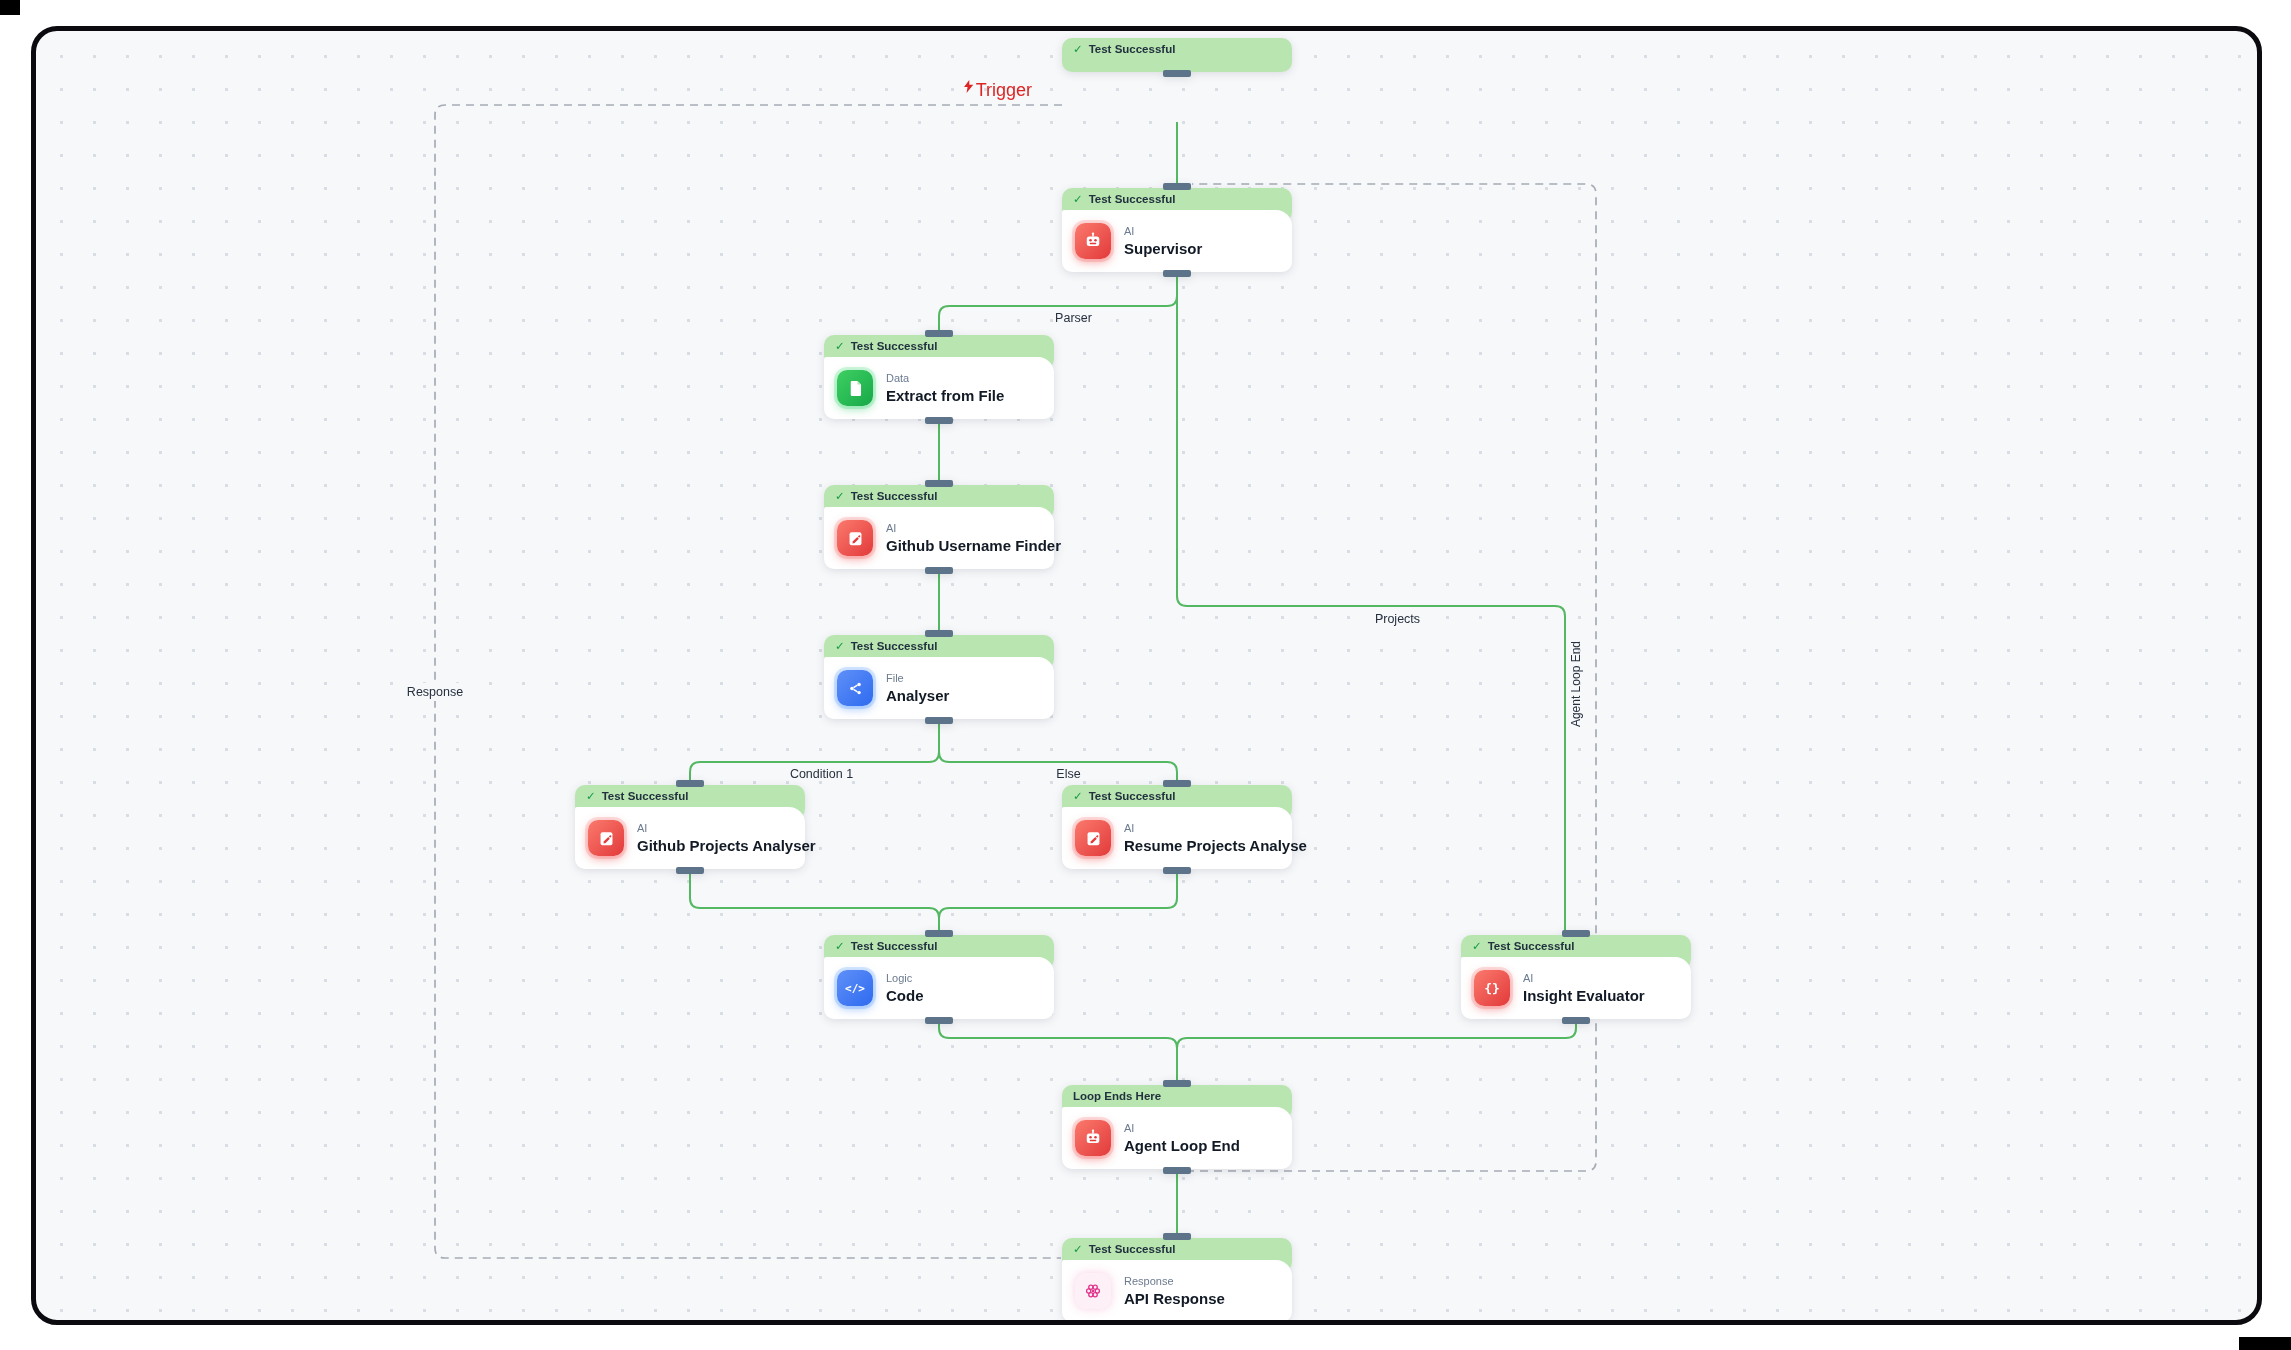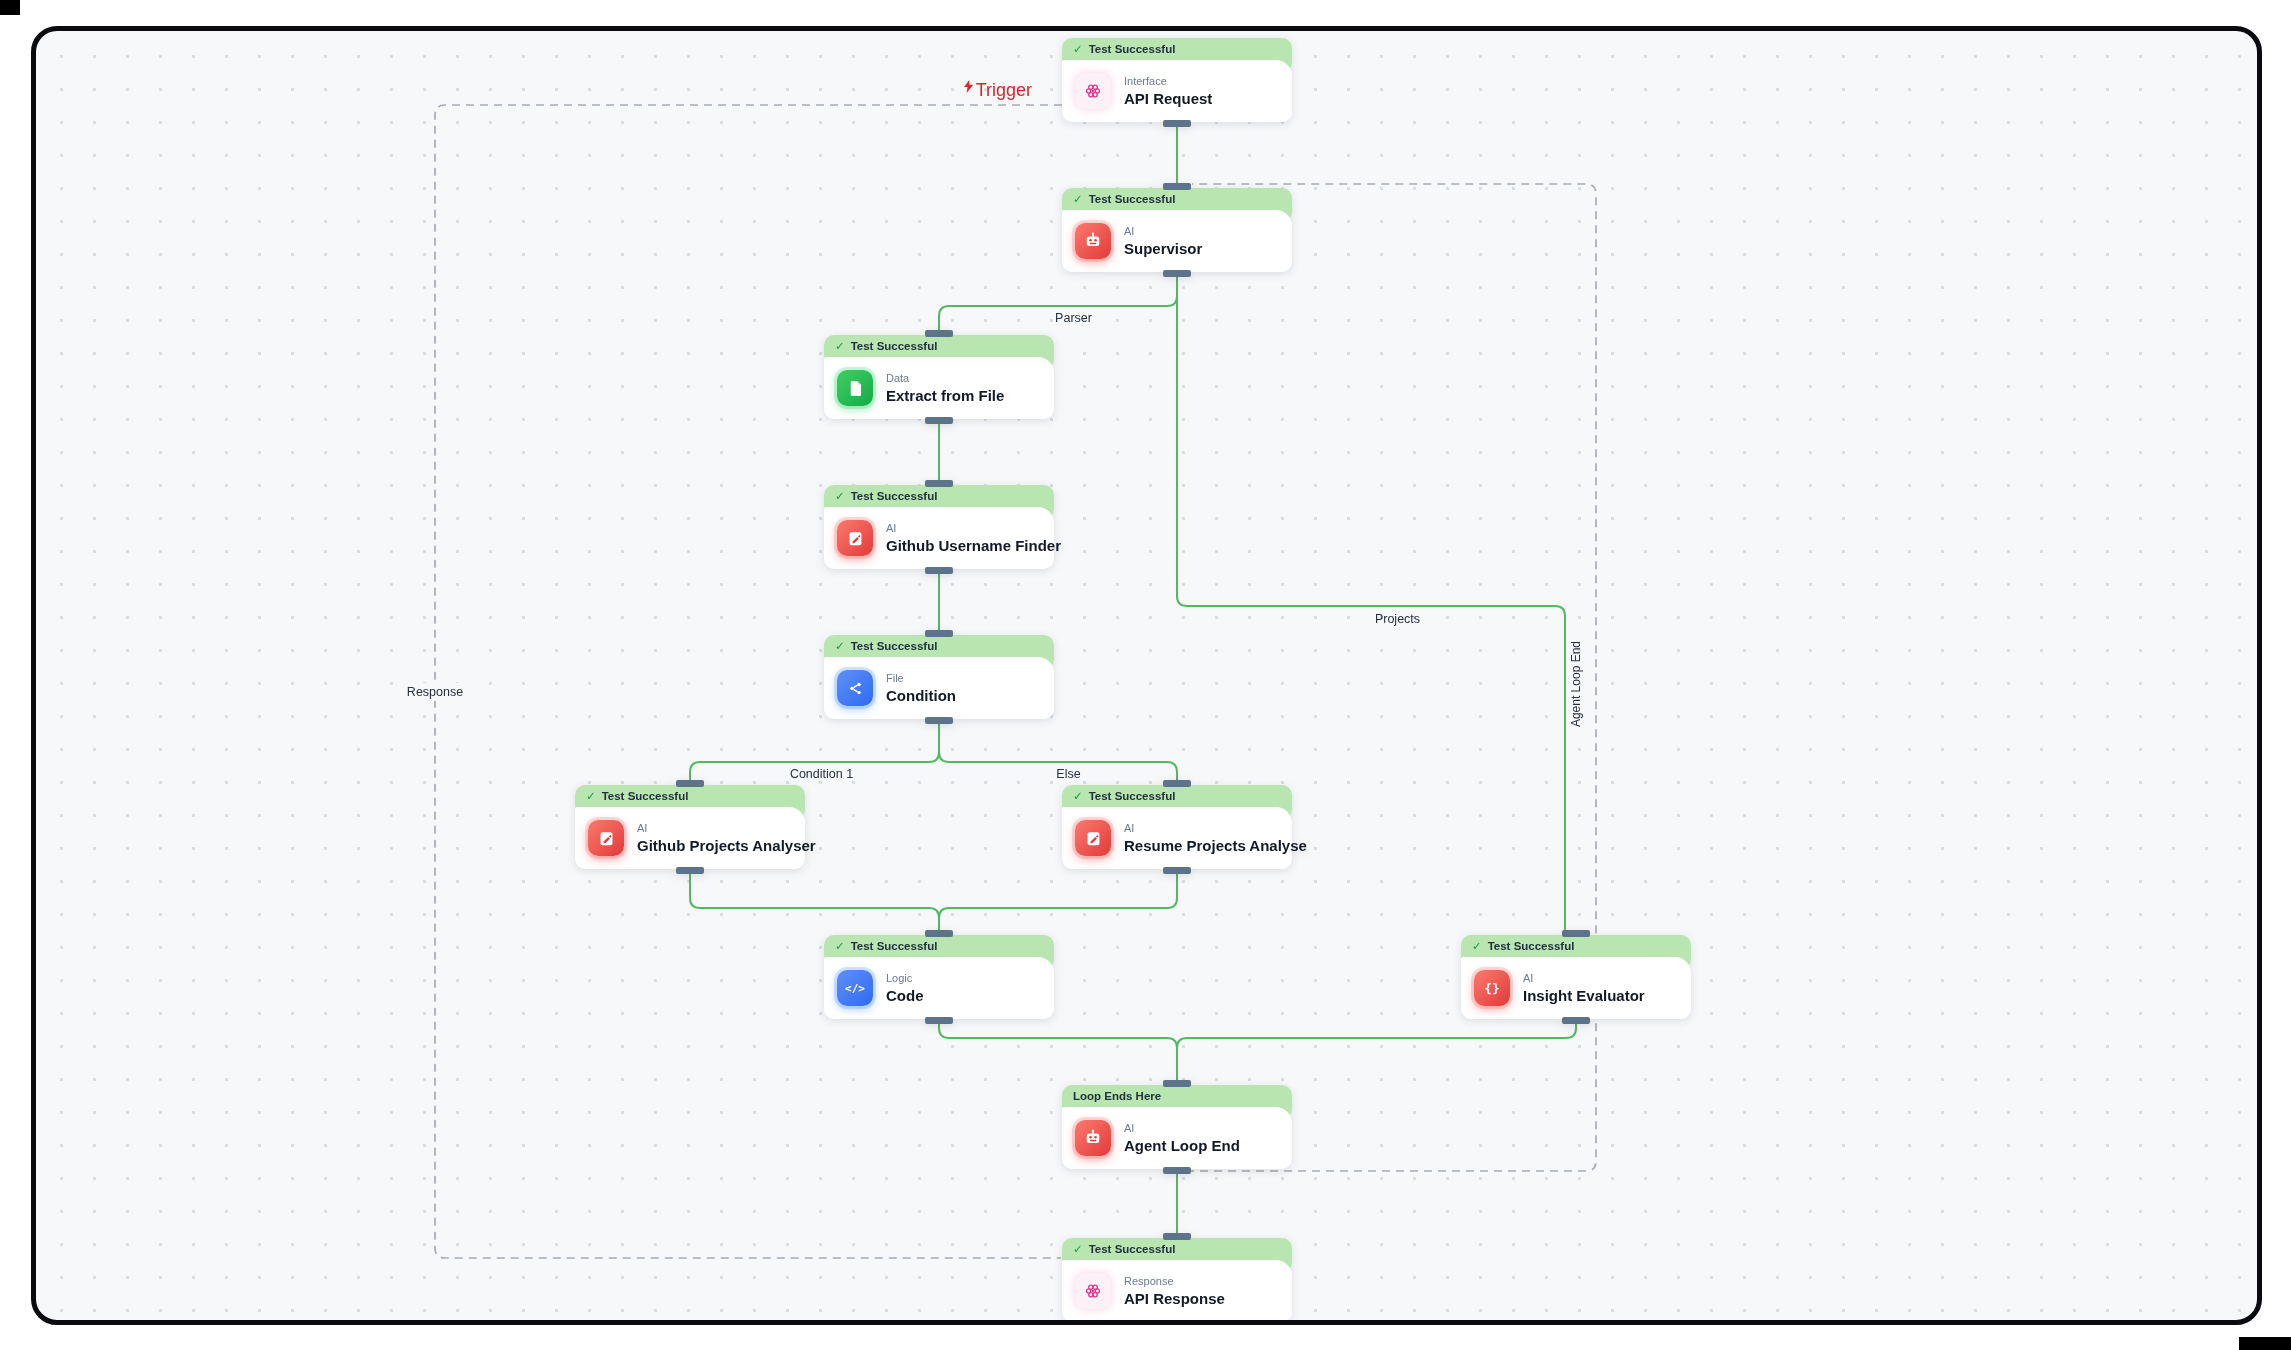--- a/index.html
+++ b/index.html
@@ -105,254 +105,237 @@
       <div class="edge-label" style="left:806px;top:767px;">Condition 1</div>
       <div class="edge-label" style="left:1053px;top:767px;">Else</div>
       <div class="edge-label edge-label-masked" style="left:435px;top:692px;">Response</div>
       <div class="v-label">Agent Loop End</div>
 
       <div class="node n-api-request">
         <div class="banner">
             <span class="check">✓</span>
             <span>Test Successful</span>
           </div>
+        <div class="handle handle-bottom"></div>
+      </div>
+
+      <div class="node n-supervisor">
+        <div class="handle handle-top"></div>
+        <div class="banner">
+            <span class="check">✓</span>
+            <span>Test Successful</span>
+          </div>
+        <div class="card">
+          <div class="icon icon-red">
+            <svg width="20" height="20" viewBox="0 0 24 24">
+                <circle cx="12" cy="3.2" r="1.4" fill="#fff"></circle>
+                <rect x="11" y="4.2" width="2" height="2.4" fill="#fff"></rect>
+            <rect x="4.5" y="6.5" width="15" height="11.5" rx="3" fill="#fff"></rect>
+            <circle cx="9" cy="11" r="1.5" fill="#e23a3a"></circle>
+                <circle cx="15" cy="11" r="1.5" fill="#e23a3a"></circle>
+            <rect x="8" y="14.2" width="8" height="1.6" rx="0.8" fill="#e23a3a"></rect>
+              </svg>
+          </div>
+          <div class="texts">
+              <div class="cat">AI</div>
+          <div class="title">Supervisor</div>
+            </div>
+        </div>
+        <div class="handle handle-bottom"></div>
+      </div>
+
+      <div class="node n-extract">
+        <div class="handle handle-top"></div>
+        <div class="banner">
+            <span class="check">✓</span>
+            <span>Test Successful</span>
+          </div>
+        <div class="card">
+          <div class="icon icon-green">
+            <svg width="19" height="19" viewBox="0 0 24 24">
+                <path d="M7 2.5h7.5L19 7v13a1.5 1.5 0 0 1-1.5 1.5h-10A1.5 1.5 0 0 1 6 20V4a1.5 1.5 0 0 1 1-1.5z" fill="#fff"></path>
+                <path d="M14.5 2.5 19 7h-4.5z" fill="#b3e4bc"></path>
+              </svg>
+          </div>
+          <div class="texts">
+              <div class="cat">Data</div>
+          <div class="title">Extract from File</div>
+            </div>
+        </div>
+        <div class="handle handle-bottom"></div>
+      </div>
+
+      <div class="node n-guf">
+        <div class="handle handle-top"></div>
+        <div class="banner">
+            <span class="check">✓</span>
+            <span>Test Successful</span>
+          </div>
+        <div class="card">
+          <div class="icon icon-red">
+            <svg width="19" height="19" viewBox="0 0 24 24">
+                <rect x="4.5" y="4" width="15" height="16.5" rx="2.5" fill="#fff"></rect>
+            <path d="M8.8 15.6 l5.4-5.4 2 2 -5.4 5.4 -2.6 .6z" fill="#e23a3a"></path>
+            <path d="M15 9.4 l1.2-1.2 a1.1 1.1 0 0 1 1.6 1.6 l-1.2 1.2z" fill="#e23a3a"></path>
+              </svg>
+          </div>
+          <div class="texts">
+              <div class="cat">AI</div>
+          <div class="title">Github Username Finder</div>
+            </div>
+        </div>
+        <div class="handle handle-bottom"></div>
+      </div>
+
+      <div class="node n-condition">
+        <div class="handle handle-top"></div>
+        <div class="banner">
+            <span class="check">✓</span>
+            <span>Test Successful</span>
+          </div>
+        <div class="card">
+          <div class="icon icon-blue">
+            <svg width="19" height="19" viewBox="0 0 24 24" stroke="#fff" stroke-width="1.8">
+              <circle cx="7.5" cy="12" r="2.2" fill="#fff" stroke="none"></circle>
+                <circle cx="16.5" cy="6.8" r="2.2" fill="#fff" stroke="none"></circle>
+                <circle cx="16.5" cy="17.2" r="2.2" fill="#fff" stroke="none"></circle>
+              <path d="M9.5 11 L14.5 7.7 M9.5 13 L14.5 16.3" fill="none"></path>
+              </svg>
+          </div>
+          <div class="texts">
+              <div class="cat">File</div>
+          <div class="title">Analyser</div>
+            </div>
+        </div>
+        <div class="handle handle-bottom"></div>
+      </div>
+
+      <div class="node n-gpa">
+        <div class="handle handle-top"></div>
+        <div class="banner">
+            <span class="check">✓</span>
+            <span>Test Successful</span>
+          </div>
+        <div class="card">
+          <div class="icon icon-red">
+            <svg width="19" height="19" viewBox="0 0 24 24">
+                <rect x="4.5" y="4" width="15" height="16.5" rx="2.5" fill="#fff"></rect>
+            <path d="M8.8 15.6 l5.4-5.4 2 2 -5.4 5.4 -2.6 .6z" fill="#e23a3a"></path>
+            <path d="M15 9.4 l1.2-1.2 a1.1 1.1 0 0 1 1.6 1.6 l-1.2 1.2z" fill="#e23a3a"></path>
+              </svg>
+          </div>
+          <div class="texts">
+              <div class="cat">AI</div>
+          <div class="title">Github Projects Analyser</div>
+            </div>
+        </div>
+        <div class="handle handle-bottom"></div>
+      </div>
+
+      <div class="node n-resume">
+        <div class="handle handle-top"></div>
+        <div class="banner">
+            <span class="check">✓</span>
+            <span>Test Successful</span>
+          </div>
+        <div class="card">
+          <div class="icon icon-red">
+            <svg width="19" height="19" viewBox="0 0 24 24">
+                <rect x="4.5" y="4" width="15" height="16.5" rx="2.5" fill="#fff"></rect>
+            <path d="M8.8 15.6 l5.4-5.4 2 2 -5.4 5.4 -2.6 .6z" fill="#e23a3a"></path>
+            <path d="M15 9.4 l1.2-1.2 a1.1 1.1 0 0 1 1.6 1.6 l-1.2 1.2z" fill="#e23a3a"></path>
+              </svg>
+          </div>
+          <div class="texts">
+              <div class="cat">AI</div>
+          <div class="title">Resume Projects Analyse</div>
+            </div>
+        </div>
+        <div class="handle handle-bottom"></div>
+      </div>
+
+      <div class="node n-code">
+        <div class="handle handle-top"></div>
+        <div class="banner">
+            <span class="check">✓</span>
+            <span>Test Successful</span>
+          </div>
+        <div class="card">
+          <div class="icon icon-blue">
+              <span class="glyph-text">&lt;/&gt;</span>
+            </div>
+          <div class="texts">
+              <div class="cat">Logic</div>
+          <div class="title">Code</div>
+            </div>
+        </div>
+        <div class="handle handle-bottom"></div>
+      </div>
+
+      <div class="node n-insight">
+        <div class="handle handle-top"></div>
+        <div class="banner">
+            <span class="check">✓</span>
+            <span>Test Successful</span>
+          </div>
+        <div class="card">
+          <div class="icon icon-red">
+              <span class="glyph-text glyph-curly">{}</span>
+            </div>
+          <div class="texts">
+              <div class="cat">AI</div>
+          <div class="title">Insight Evaluator</div>
+            </div>
+        </div>
+        <div class="handle handle-bottom"></div>
+      </div>
+
+      <div class="node n-ale">
+        <div class="handle handle-top"></div>
+        <div class="banner">
+            <span>Loop Ends Here</span>
+          </div>
+        <div class="card">
+          <div class="icon icon-red">
+            <svg width="20" height="20" viewBox="0 0 24 24">
+                <circle cx="12" cy="3.2" r="1.4" fill="#fff"></circle>
+                <rect x="11" y="4.2" width="2" height="2.4" fill="#fff"></rect>
+            <rect x="4.5" y="6.5" width="15" height="11.5" rx="3" fill="#fff"></rect>
+            <circle cx="9" cy="11" r="1.5" fill="#e23a3a"></circle>
+                <circle cx="15" cy="11" r="1.5" fill="#e23a3a"></circle>
+            <rect x="8" y="14.2" width="8" height="1.6" rx="0.8" fill="#e23a3a"></rect>
+              </svg>
+          </div>
+          <div class="texts">
+              <div class="cat">AI</div>
+          <div class="title">Agent Loop End</div>
+            </div>
+        </div>
+        <div class="handle handle-bottom"></div>
+      </div>
+
+      <div class="node n-api-response">
+        <div class="handle handle-top"></div>
+        <div class="banner">
+            <span class="check">✓</span>
+            <span>Test Successful</span>
+          </div>
         <div class="card">
           <div class="icon icon-pink">
             <svg width="20" height="20" viewBox="0 0 24 24" fill="none" stroke="#e0368c" stroke-width="1.6">
               <circle cx="17.2" cy="12" r="2.5"></circle>
                 <circle cx="14.6" cy="16.5" r="2.5"></circle>
                 <circle cx="9.4" cy="16.5" r="2.5"></circle>
               <circle cx="6.8" cy="12" r="2.5"></circle>
                 <circle cx="9.4" cy="7.5" r="2.5"></circle>
                 <circle cx="14.6" cy="7.5" r="2.5"></circle>
               <circle cx="12" cy="12" r="1.6" fill="#e0368c" stroke="none"></circle>
               </svg>
           </div>
           <div class="texts">
-              <div class="cat">Interface</div>
-          <div class="title">API Request</div>
-            </div>
-        </div>
-        <div class="handle handle-bottom"></div>
-      </div>
-
-      <div class="node n-supervisor">
-        <div class="handle handle-top"></div>
-        <div class="banner">
-            <span class="check">✓</span>
-            <span>Test Successful</span>
-          </div>
-        <div class="card">
-          <div class="icon icon-red">
-            <svg width="20" height="20" viewBox="0 0 24 24">
-                <circle cx="12" cy="3.2" r="1.4" fill="#fff"></circle>
-                <rect x="11" y="4.2" width="2" height="2.4" fill="#fff"></rect>
-            <rect x="4.5" y="6.5" width="15" height="11.5" rx="3" fill="#fff"></rect>
-            <circle cx="9" cy="11" r="1.5" fill="#e23a3a"></circle>
-                <circle cx="15" cy="11" r="1.5" fill="#e23a3a"></circle>
-            <rect x="8" y="14.2" width="8" height="1.6" rx="0.8" fill="#e23a3a"></rect>
-              </svg>
-          </div>
-          <div class="texts">
-              <div class="cat">AI</div>
-          <div class="title">Supervisor</div>
-            </div>
-        </div>
-        <div class="handle handle-bottom"></div>
-      </div>
-
-      <div class="node n-extract">
-        <div class="handle handle-top"></div>
-        <div class="banner">
-            <span class="check">✓</span>
-            <span>Test Successful</span>
-          </div>
-        <div class="card">
-          <div class="icon icon-green">
-            <svg width="19" height="19" viewBox="0 0 24 24">
-                <path d="M7 2.5h7.5L19 7v13a1.5 1.5 0 0 1-1.5 1.5h-10A1.5 1.5 0 0 1 6 20V4a1.5 1.5 0 0 1 1-1.5z" fill="#fff"></path>
-                <path d="M14.5 2.5 19 7h-4.5z" fill="#b3e4bc"></path>
-              </svg>
-          </div>
-          <div class="texts">
-              <div class="cat">Data</div>
-          <div class="title">Extract from File</div>
-            </div>
-        </div>
-        <div class="handle handle-bottom"></div>
-      </div>
-
-      <div class="node n-guf">
-        <div class="handle handle-top"></div>
-        <div class="banner">
-            <span class="check">✓</span>
-            <span>Test Successful</span>
-          </div>
-        <div class="card">
-          <div class="icon icon-red">
-            <svg width="19" height="19" viewBox="0 0 24 24">
-                <rect x="4.5" y="4" width="15" height="16.5" rx="2.5" fill="#fff"></rect>
-            <path d="M8.8 15.6 l5.4-5.4 2 2 -5.4 5.4 -2.6 .6z" fill="#e23a3a"></path>
-            <path d="M15 9.4 l1.2-1.2 a1.1 1.1 0 0 1 1.6 1.6 l-1.2 1.2z" fill="#e23a3a"></path>
-              </svg>
-          </div>
-          <div class="texts">
-              <div class="cat">AI</div>
-          <div class="title">Github Username Finder</div>
-            </div>
-        </div>
-        <div class="handle handle-bottom"></div>
-      </div>
-
-      <div class="node n-condition">
-        <div class="handle handle-top"></div>
-        <div class="banner">
-            <span class="check">✓</span>
-            <span>Test Successful</span>
-          </div>
-        <div class="card">
-          <div class="icon icon-blue">
-            <svg width="19" height="19" viewBox="0 0 24 24" stroke="#fff" stroke-width="1.8">
-              <circle cx="7.5" cy="12" r="2.2" fill="#fff" stroke="none"></circle>
-                <circle cx="16.5" cy="6.8" r="2.2" fill="#fff" stroke="none"></circle>
-                <circle cx="16.5" cy="17.2" r="2.2" fill="#fff" stroke="none"></circle>
-              <path d="M9.5 11 L14.5 7.7 M9.5 13 L14.5 16.3" fill="none"></path>
-              </svg>
-          </div>
-          <div class="texts">
-              <div class="cat">File</div>
-          <div class="title">Condition</div>
-            </div>
-        </div>
-        <div class="handle handle-bottom"></div>
-      </div>
-
-      <div class="node n-gpa">
-        <div class="handle handle-top"></div>
-        <div class="banner">
-            <span class="check">✓</span>
-            <span>Test Successful</span>
-          </div>
-        <div class="card">
-          <div class="icon icon-red">
-            <svg width="19" height="19" viewBox="0 0 24 24">
-                <rect x="4.5" y="4" width="15" height="16.5" rx="2.5" fill="#fff"></rect>
-            <path d="M8.8 15.6 l5.4-5.4 2 2 -5.4 5.4 -2.6 .6z" fill="#e23a3a"></path>
-            <path d="M15 9.4 l1.2-1.2 a1.1 1.1 0 0 1 1.6 1.6 l-1.2 1.2z" fill="#e23a3a"></path>
-              </svg>
-          </div>
-          <div class="texts">
-              <div class="cat">AI</div>
-          <div class="title">Github Projects Analyser</div>
-            </div>
-        </div>
-        <div class="handle handle-bottom"></div>
-      </div>
-
-      <div class="node n-resume">
-        <div class="handle handle-top"></div>
-        <div class="banner">
-            <span class="check">✓</span>
-            <span>Test Successful</span>
-          </div>
-        <div class="card">
-          <div class="icon icon-red">
-            <svg width="19" height="19" viewBox="0 0 24 24">
-                <rect x="4.5" y="4" width="15" height="16.5" rx="2.5" fill="#fff"></rect>
-            <path d="M8.8 15.6 l5.4-5.4 2 2 -5.4 5.4 -2.6 .6z" fill="#e23a3a"></path>
-            <path d="M15 9.4 l1.2-1.2 a1.1 1.1 0 0 1 1.6 1.6 l-1.2 1.2z" fill="#e23a3a"></path>
-              </svg>
-          </div>
-          <div class="texts">
-              <div class="cat">AI</div>
-          <div class="title">Resume Projects Analyse</div>
-            </div>
-        </div>
-        <div class="handle handle-bottom"></div>
-      </div>
-
-      <div class="node n-code">
-        <div class="handle handle-top"></div>
-        <div class="banner">
-            <span class="check">✓</span>
-            <span>Test Successful</span>
-          </div>
-        <div class="card">
-          <div class="icon icon-blue">
-              <span class="glyph-text">&lt;/&gt;</span>
-            </div>
-          <div class="texts">
-              <div class="cat">Logic</div>
-          <div class="title">Code</div>
-            </div>
-        </div>
-        <div class="handle handle-bottom"></div>
-      </div>
-
-      <div class="node n-insight">
-        <div class="handle handle-top"></div>
-        <div class="banner">
-            <span class="check">✓</span>
-            <span>Test Successful</span>
-          </div>
-        <div class="card">
-          <div class="icon icon-red">
-              <span class="glyph-text glyph-curly">{}</span>
-            </div>
-          <div class="texts">
-              <div class="cat">AI</div>
-          <div class="title">Insight Evaluator</div>
-            </div>
-        </div>
-        <div class="handle handle-bottom"></div>
-      </div>
-
-      <div class="node n-ale">
-        <div class="handle handle-top"></div>
-        <div class="banner">
-            <span>Loop Ends Here</span>
-          </div>
-        <div class="card">
-          <div class="icon icon-red">
-            <svg width="20" height="20" viewBox="0 0 24 24">
-                <circle cx="12" cy="3.2" r="1.4" fill="#fff"></circle>
-                <rect x="11" y="4.2" width="2" height="2.4" fill="#fff"></rect>
-            <rect x="4.5" y="6.5" width="15" height="11.5" rx="3" fill="#fff"></rect>
-            <circle cx="9" cy="11" r="1.5" fill="#e23a3a"></circle>
-                <circle cx="15" cy="11" r="1.5" fill="#e23a3a"></circle>
-            <rect x="8" y="14.2" width="8" height="1.6" rx="0.8" fill="#e23a3a"></rect>
-              </svg>
-          </div>
-          <div class="texts">
-              <div class="cat">AI</div>
-          <div class="title">Agent Loop End</div>
-            </div>
-        </div>
-        <div class="handle handle-bottom"></div>
-      </div>
-
-      <div class="node n-api-response">
-        <div class="handle handle-top"></div>
-        <div class="banner">
-            <span class="check">✓</span>
-            <span>Test Successful</span>
-          </div>
-        <div class="card">
-          <div class="icon icon-pink">
-            <svg width="20" height="20" viewBox="0 0 24 24" fill="none" stroke="#e0368c" stroke-width="1.6">
-              <circle cx="17.2" cy="12" r="2.5"></circle>
-                <circle cx="14.6" cy="16.5" r="2.5"></circle>
-                <circle cx="9.4" cy="16.5" r="2.5"></circle>
-              <circle cx="6.8" cy="12" r="2.5"></circle>
-                <circle cx="9.4" cy="7.5" r="2.5"></circle>
-                <circle cx="14.6" cy="7.5" r="2.5"></circle>
-              <circle cx="12" cy="12" r="1.6" fill="#e0368c" stroke="none"></circle>
-              </svg>
-          </div>
-          <div class="texts">
               <div class="cat">Response</div>
           <div class="title">API Response</div>
             </div>
         </div>
       </div>
 
     </div>
   </div>
 </div>
 

